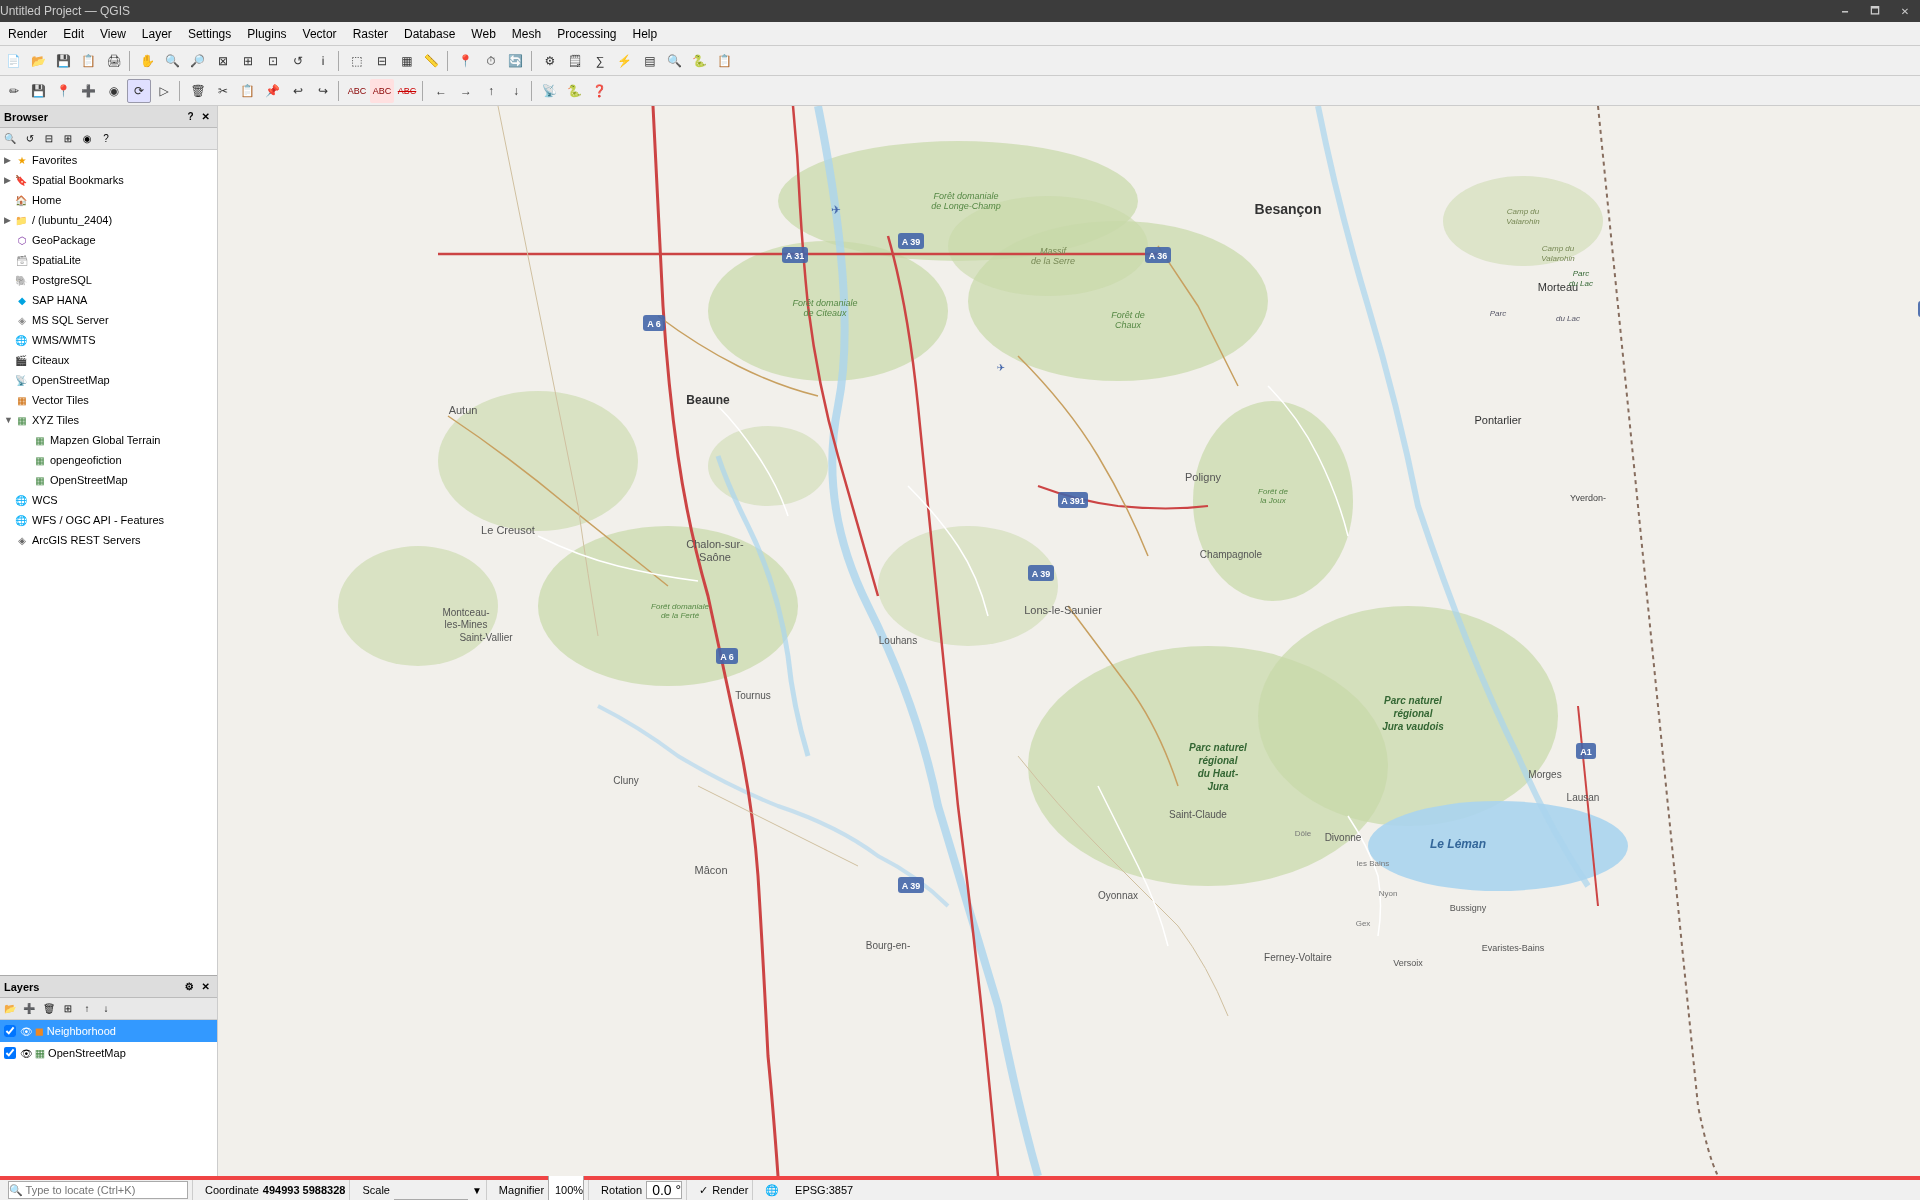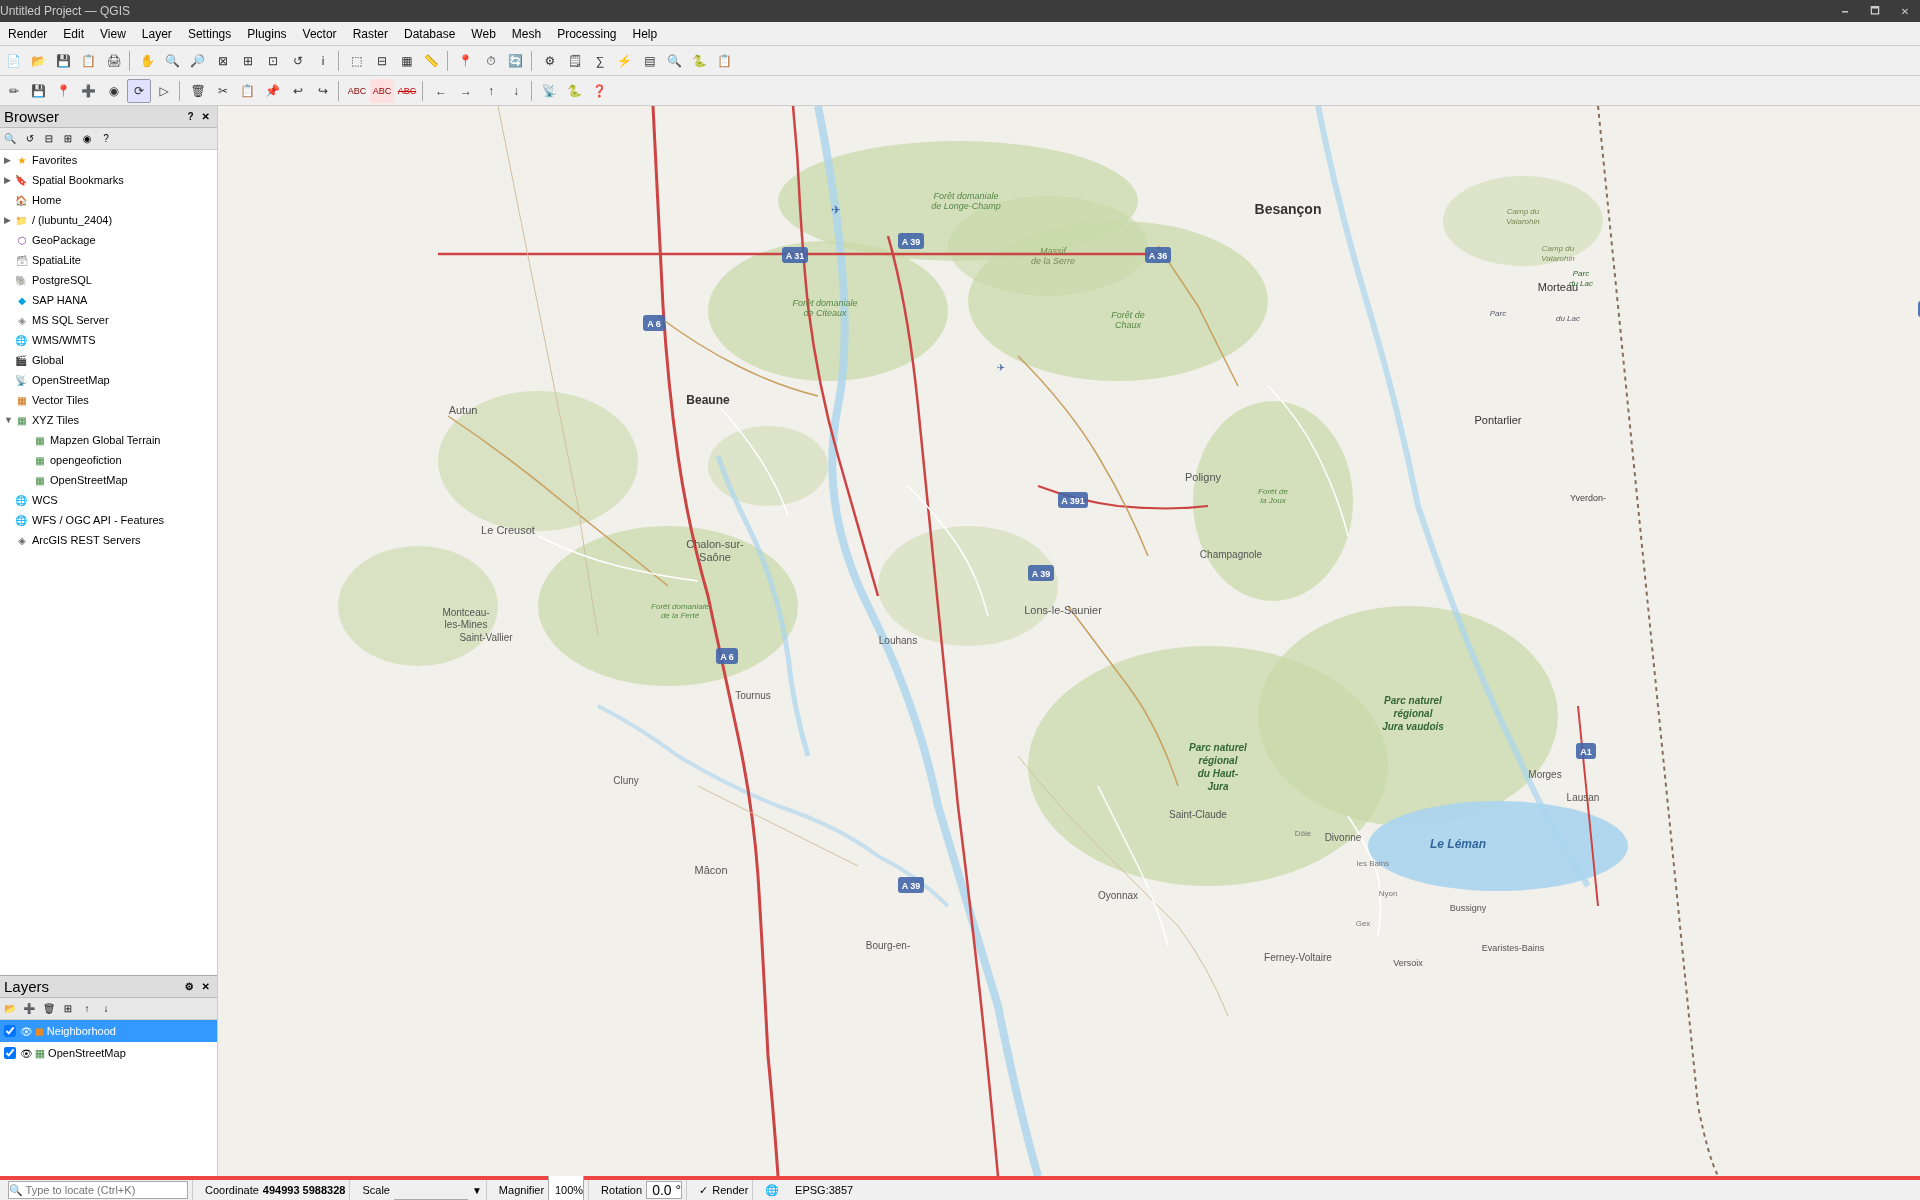--- a/index.html
+++ b/index.html
@@ -109,21 +109,21 @@
       background: #ddd;
       border-bottom: 1px solid #bbb;
       height: 22px;
       display: flex;
       align-items: center;
       padding: 0 4px;
       font-weight: bold;
       font-size: 11px;
       justify-content: space-between;
     }
-    .panel-header-title { font-size: 15px; font-weight: normal; }
+    .panel-header-title { font-size: 11px; font-weight: bold; }
     .panel-header-controls { display: flex; gap: 2px; }
     .panel-ctrl-btn { font-size: 10px; cursor: pointer; padding: 1px 3px; }
 
     .panel-toolbar {
       background: #e8e8e8;
       height: 22px;
       display: flex;
       align-items: center;
       padding: 0 2px;
       gap: 1px;
@@ -397,21 +397,21 @@
           <span>MS SQL Server</span>
         </div>
         <div class="tree-item">
           <span class="arrow">&nbsp;</span>
           <span class="icon" style="color:#2266aa;">🌐</span>
           <span>WMS/WMTS</span>
         </div>
         <div class="tree-item">
           <span class="arrow">&nbsp;</span>
           <span class="icon" style="color:#994499;">🎬</span>
-          <span>Global</span>
+          <span>Citeaux</span>
         </div>
         <div class="tree-item">
           <span class="arrow">&nbsp;</span>
           <span class="icon" style="color:#446688;">📡</span>
           <span>OpenStreetMap</span>
         </div>
         <div class="tree-item">
           <span class="arrow">&nbsp;</span>
           <span class="icon" style="color:#cc6600;">▦</span>
           <span>Vector Tiles</span>

